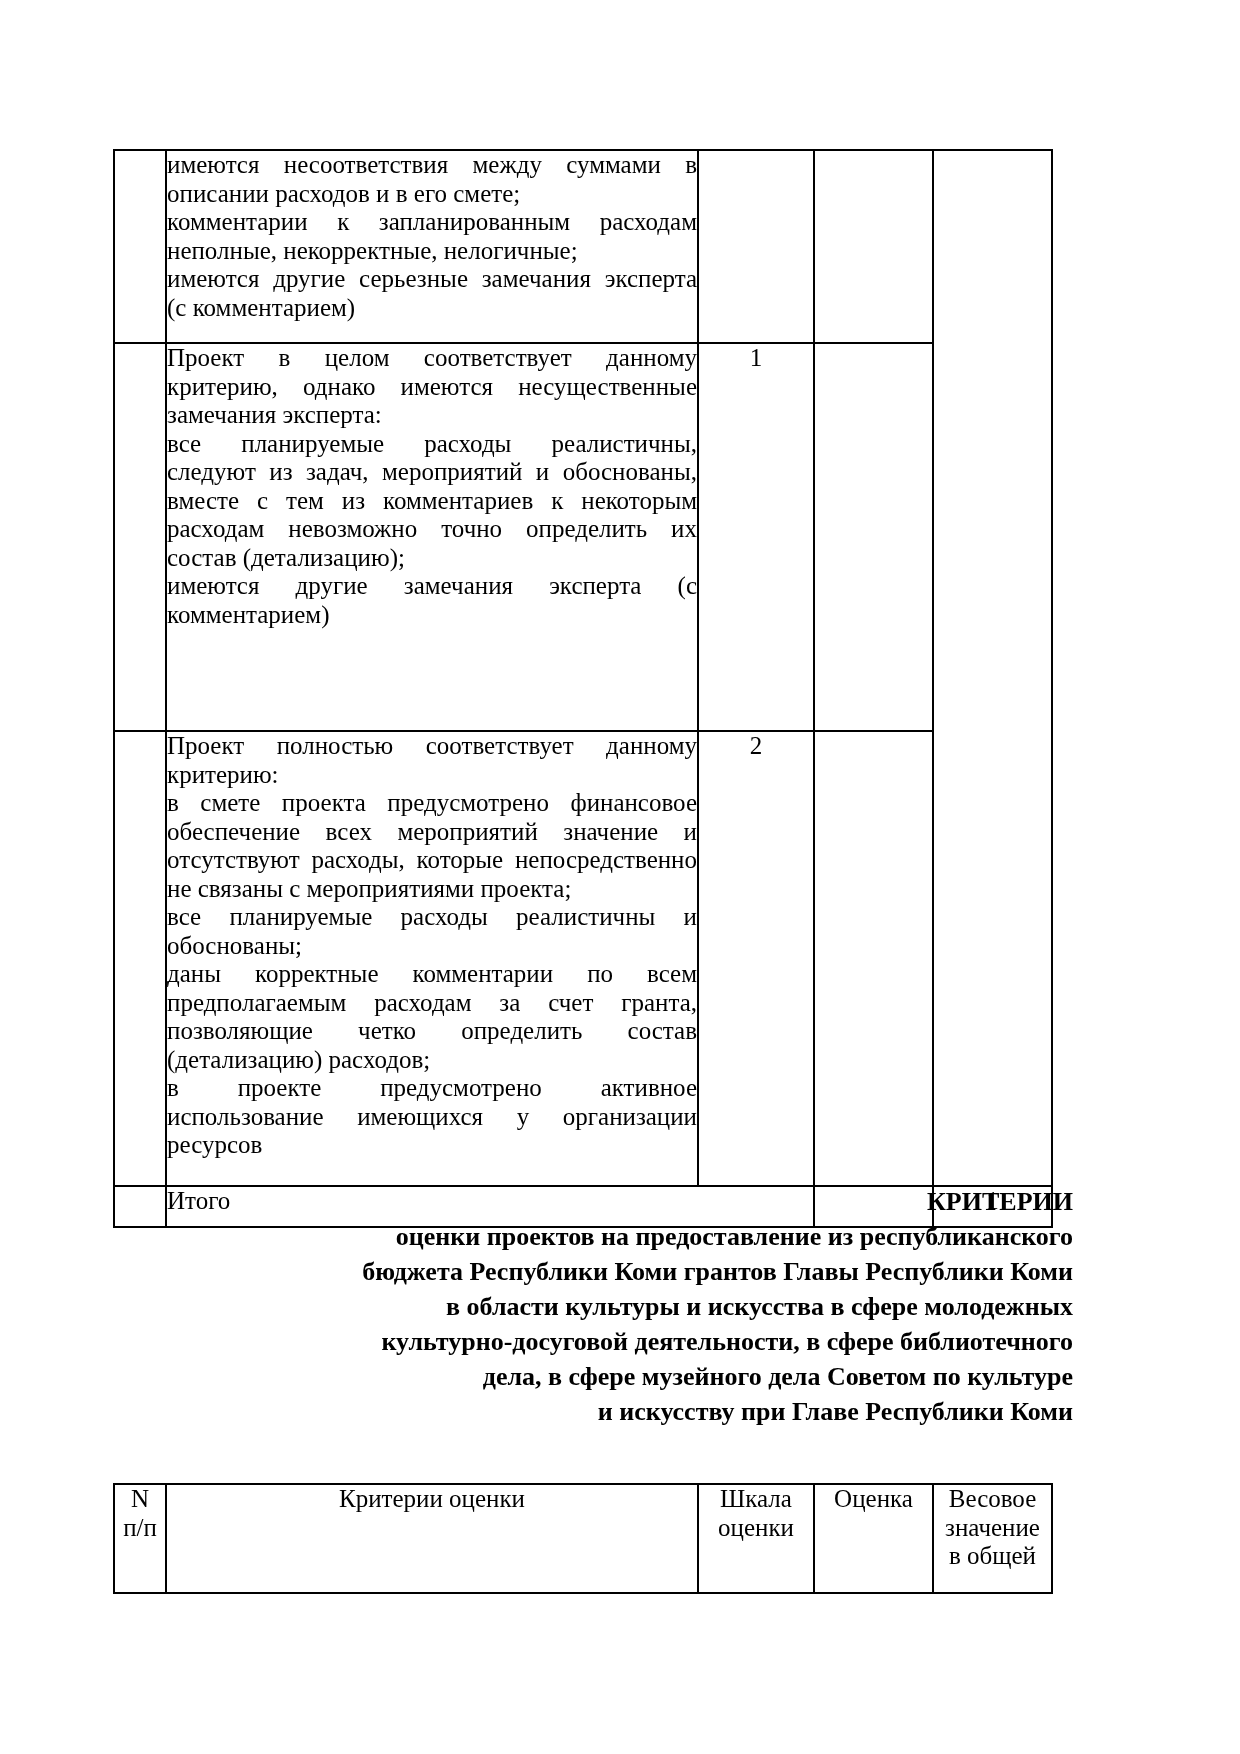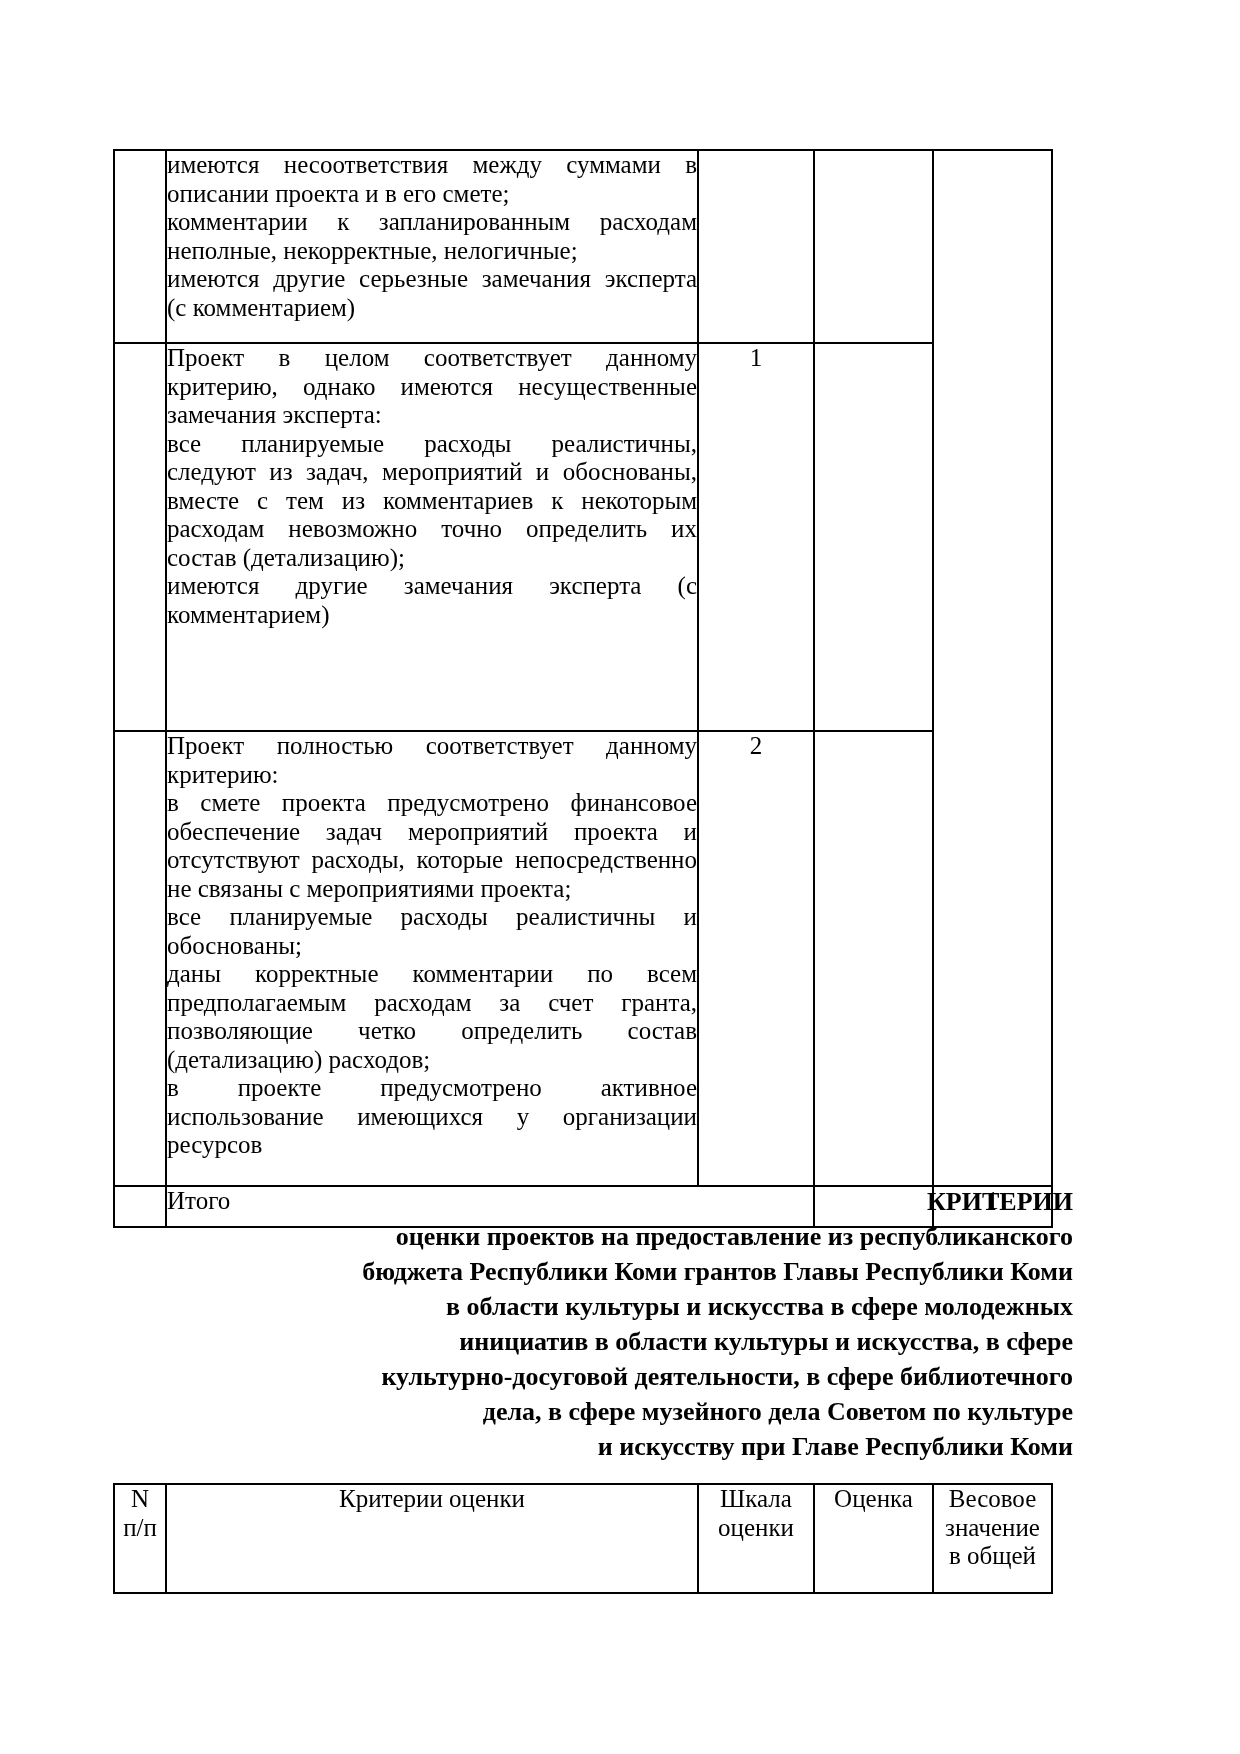--- a/index.html
+++ b/index.html
@@ -65,21 +65,21 @@
         <col style="width:532px">
         <col style="width:116px">
         <col style="width:119px">
         <col style="width:119px">
     </colgroup>
     <tbody>
         <tr style="height:193px">
       <td class="cell-plain"></td>
       <td class="cell-text">
             <div class="line jl">имеются несоответствия между суммами в</div>
-            <div class="line ll">описании проекта и в его смете;</div>
+            <div class="line ll">описании расходов и в его смете;</div>
             <div class="line jl">комментарии к запланированным расходам</div>
             <div class="line ll">неполные, некорректные, нелогичные;</div>
             <div class="line jl">имеются другие серьезные замечания эксперта</div>
             <div class="line ll">(с комментарием)</div>
           </td>
       <td class="cell-scale"></td>
       <td class="cell-plain"></td>
       <td class="cell-plain" rowspan="3"></td>
     </tr>
     <tr style="height:388px">
@@ -98,21 +98,21 @@
           </td>
       <td class="cell-scale">1</td>
       <td class="cell-plain"></td>
     </tr>
     <tr style="height:455px">
       <td class="cell-plain"></td>
       <td class="cell-text">
             <div class="line jl">Проект полностью соответствует данному</div>
             <div class="line ll">критерию:</div>
             <div class="line jl">в смете проекта предусмотрено финансовое</div>
-            <div class="line jl">обеспечение задач мероприятий проекта и</div>
+            <div class="line jl">обеспечение всех мероприятий значение и</div>
             <div class="line jl">отсутствуют расходы, которые непосредственно</div>
             <div class="line ll">не связаны с мероприятиями проекта;</div>
             <div class="line jl">все планируемые расходы реалистичны и</div>
             <div class="line ll">обоснованы;</div>
             <div class="line jl">даны корректные комментарии по всем</div>
             <div class="line jl">предполагаемым расходам за счет гранта,</div>
             <div class="line jl">позволяющие четко определить состав</div>
             <div class="line ll">(детализацию) расходов;</div>
             <div class="line jl">в проекте предусмотрено активное</div>
             <div class="line jl">использование имеющихся у организации</div>
@@ -128,21 +128,20 @@
       <td class="cell-total-weight">1</td>
     </tr>
   </tbody>
     </table>
 
   <div class="heading">
       <div class="hline">КРИТЕРИИ</div>
       <div class="hline">оценки проектов на предоставление из республиканского</div>
       <div class="hline">бюджета Республики Коми грантов Главы Республики Коми</div>
       <div class="hline">в области культуры и искусства в сфере молодежных</div>
-      <div class="hline">инициатив в области культуры и искусства, в сфере</div>
       <div class="hline">культурно-досуговой деятельности, в сфере библиотечного</div>
       <div class="hline">дела, в сфере музейного дела Советом по культуре</div>
       <div class="hline">и искусству при Главе Республики Коми</div>
     </div>
 
   <table class="doc-table" id="table-bottom">
     <colgroup>
       <col style="width:52px">
         <col style="width:532px">
         <col style="width:116px">

